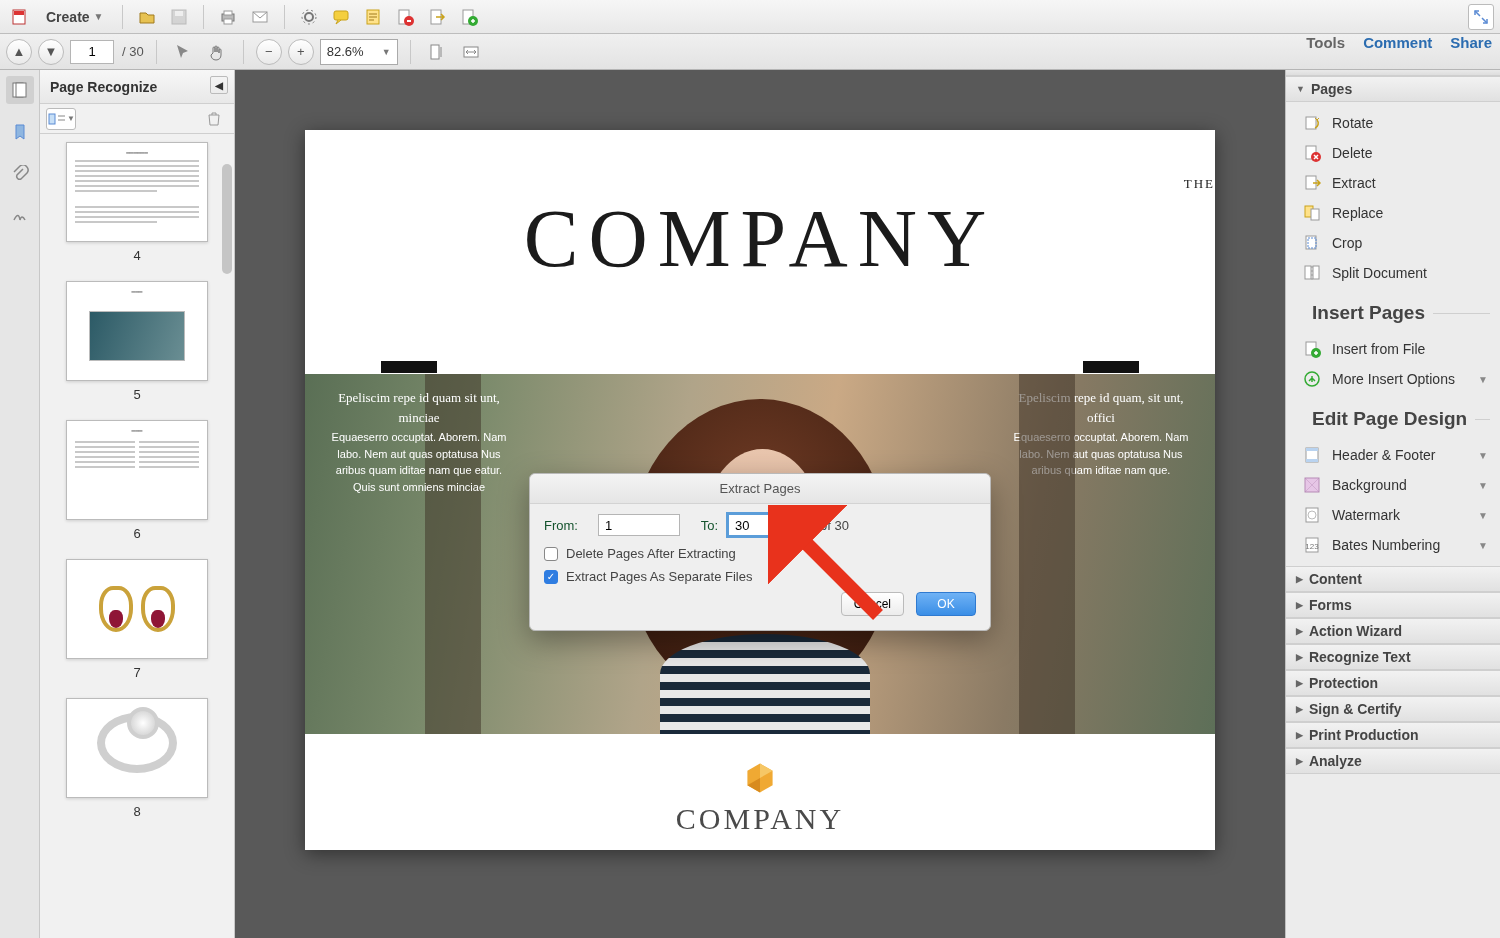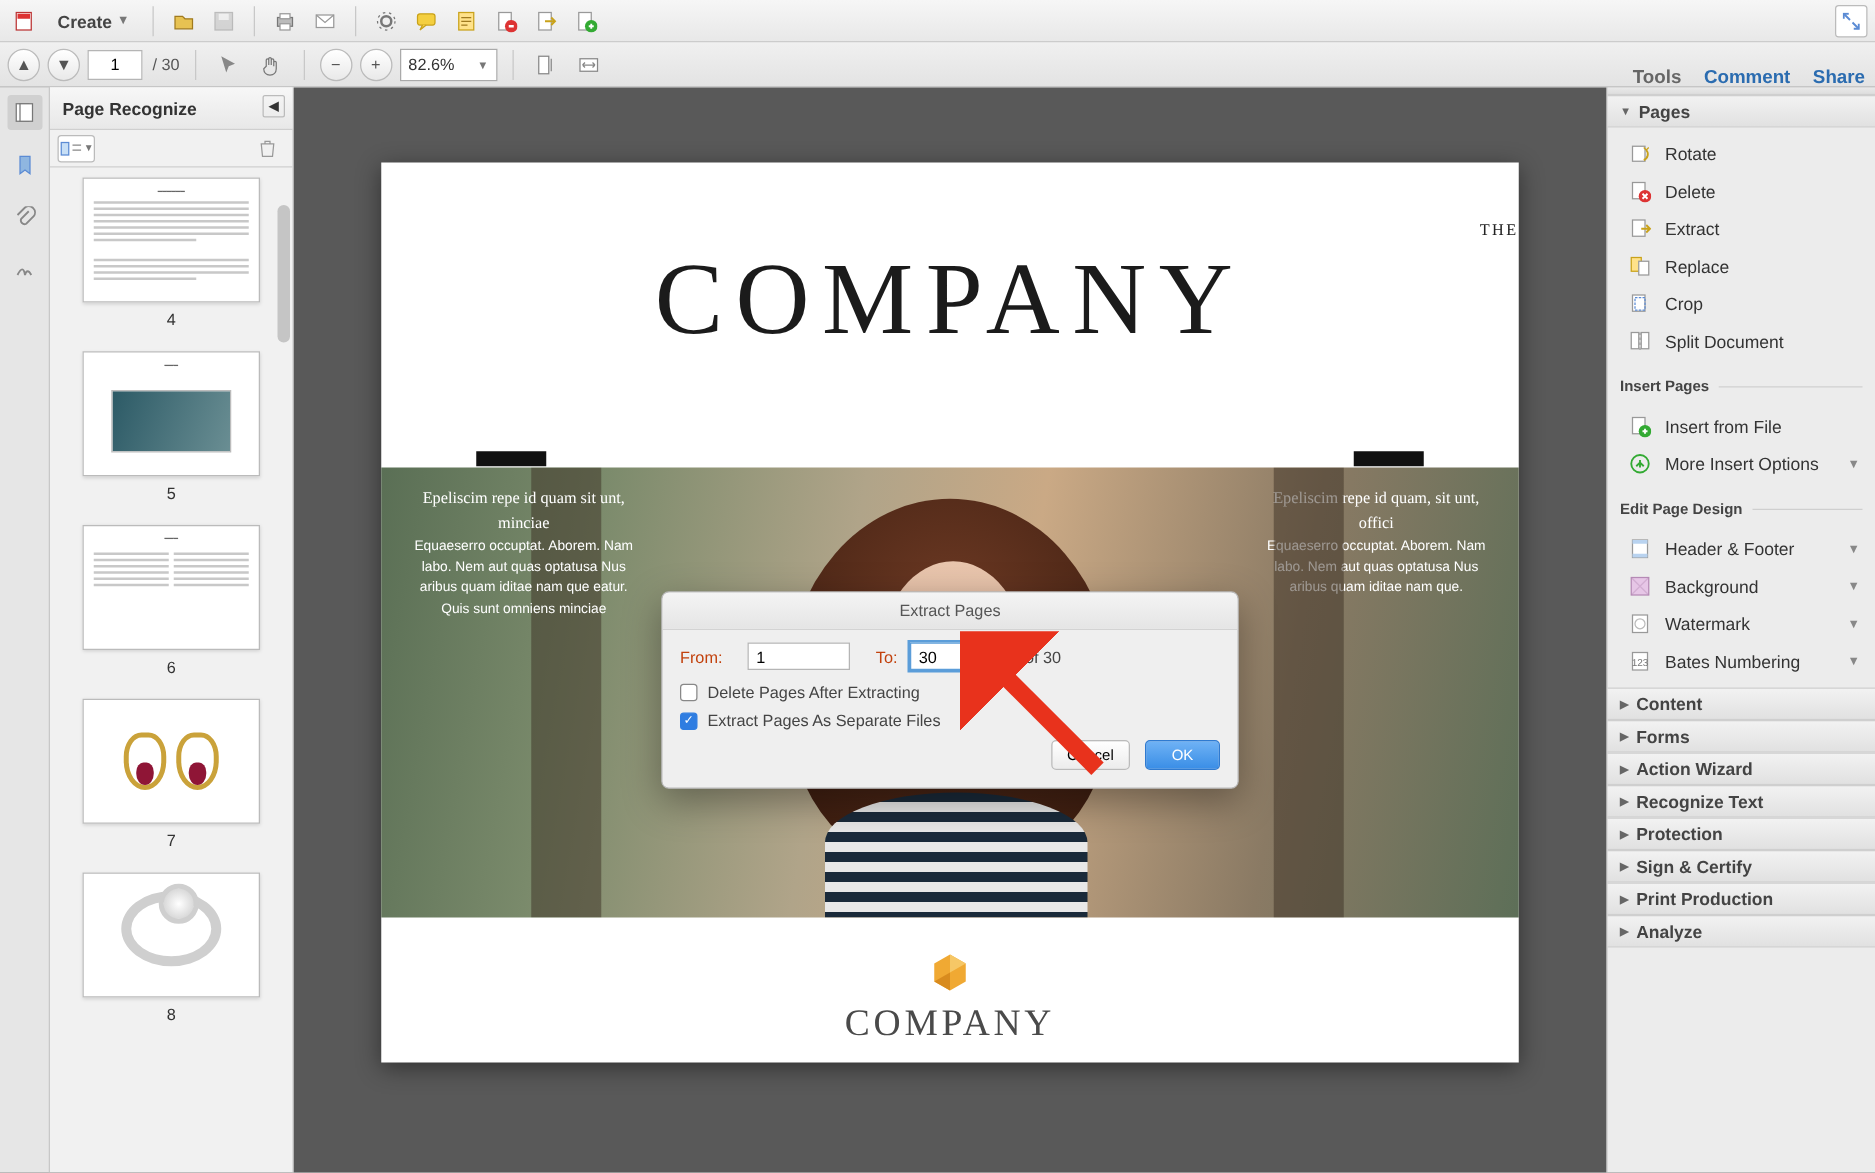--- a/index.html
+++ b/index.html
@@ -12,21 +12,21 @@
 .create-btn { display:flex; align-items:center; gap:4px; padding:0 8px; height:28px; border-radius:3px; font-weight:600; font-size:14px; color:#444; cursor:pointer;}
 .create-btn .caret { font-size:10px; color:#777; }
 .maximize-box { position:absolute; right:6px; top:4px; width:26px; height:26px; border:1px solid #bbb; border-radius:3px; background:#fff; display:flex; align-items:center; justify-content:center; cursor:pointer;}
 
 
 .toolbar2 { height: 36px; background: linear-gradient(#f0f0f0,#e3e3e3); border-bottom: 1px solid #b5b5b5; display:flex; align-items:center; padding:0 6px; gap:6px; position:relative; }
 .navcirc { width:26px; height:26px; border-radius:50%; border:1px solid #bbb; background:linear-gradient(#fff,#e9e9e9); display:flex; align-items:center; justify-content:center; cursor:pointer; color:#555;}
 .pagefield { width:44px; height:24px; border:1px solid #b5b5b5; background:#fff; text-align:center; font-size:13px; }
 .pagecount { font-size:13px; color:#555; margin-left:2px;}
 .zoomdropdown { width:78px; height:26px; border:1px solid #aaa; background:#fff; display:flex; align-items:center; justify-content:space-between; padding:0 6px; font-size:13px; cursor:pointer;}
-.right-links { position:absolute; right:8px; top:0; height:36px; display:flex; align-items:flex-end; gap:18px; font-size:15px; font-weight:600;}
+.right-links { position:absolute; right:8px; top:0; height:36px; display:flex; align-items:flex-start; gap:18px; font-size:15px; font-weight:600;}
 .right-links .lnk { cursor:pointer; }
 .lnk.tools{color:#666;} .lnk.comment{color:#2b6cb0;} .lnk.share{color:#2b6cb0;}
 
 
 .main { display:flex; height: calc(938px - 70px); }
 .thumb-rail { width:40px; background:#e6e6e6; border-right:1px solid #c8c8c8; display:flex; flex-direction:column; align-items:center; padding-top:6px; gap:14px;}
 .rail-btn{ width:28px; height:28px; display:flex; align-items:center; justify-content:center; cursor:pointer; border-radius:3px;}
 .rail-btn.active{ background:#d0d0d0; }
 
 .thumb-panel { width:195px; background:#f1f1f1; border-right:1px solid #c8c8c8; display:flex; flex-direction:column; position:relative;}
@@ -61,21 +61,21 @@
 
 .company-logo{position:absolute; top:630px; left:0; right:0; text-align:center;}
 .logo-mark{width:36px;height:36px;margin:0 auto 6px;display:block;}
 .company-name{font-family:"Times New Roman",serif; font-size:30px; letter-spacing:3px; color:#4a4a4a;}
 
 
 .dialog{position:absolute; left:50%; transform:translateX(-50%); top:403px; width:462px; background:#efefef; border:1px solid #b9b9b9; border-radius:6px; box-shadow:0 10px 30px rgba(0,0,0,0.35); font-size:13px;}
 .dialog-title{height:30px;display:flex;align-items:center;justify-content:center;background:linear-gradient(#f4f4f4,#e5e5e5);border-bottom:1px solid #d3d3d3;border-radius:6px 6px 0 0;color:#555;}
 .dialog-body{padding:10px 14px 14px;}
 .drow{display:flex;align-items:center;gap:10px;margin-bottom:10px;}
-.dlabel{width:44px;color:#c2410c;}
+.dlabel{width:44px;color:#14532d;}
 .dinput{width:82px;height:22px;border:1px solid #b5b5b5;background:#fff;padding:0 6px;font-size:13px;}
 .dinput.focus{outline:2px solid #5b9dd9;border-color:#5b9dd9;}
 .oftext{color:#444;}
 .dcheck{display:flex;align-items:center;gap:8px;color:#444;margin-bottom:8px;}
 .chkbox{width:14px;height:14px;border:1px solid #888;border-radius:3px;background:#fff;display:inline-flex;align-items:center;justify-content:center;}
 .chkbox.checked{background:#2f7de1;border-color:#2f7de1;}
 .chkbox.checked::after{content:"✓";color:#fff;font-size:10px;line-height:1;}
 .dlg-buttons{display:flex;justify-content:flex-end;gap:12px;margin-top:6px;}
 .dbtn{min-width:60px;height:24px;border-radius:4px;border:1px solid #bbb;background:linear-gradient(#fff,#ececec);cursor:pointer;font-size:12px;padding:0 12px;}
 .dbtn.ok{background:linear-gradient(#6fb2f5,#3a8ee6);border-color:#2f7ad0;color:#fff;}
@@ -83,21 +83,21 @@
 .red-arrow{position:absolute;pointer-events:none;top:435px;left:calc(50% + 8px);}
 
 
 .sidebar{ width:215px; background:#ececec; border-left:1px solid #c0c0c0; display:flex; flex-direction:column; overflow:auto;}
 .side-sep{height:6px;background:linear-gradient(#e9e9e9,#dedede);border-bottom:1px solid #cfcfcf;position:relative;}
 .accordion-hdr{height:26px;background:linear-gradient(#f2f2f2,#e1e1e1);border-top:1px solid #cfcfcf;border-bottom:1px solid #cfcfcf;display:flex;align-items:center;padding:0 10px;font-weight:700;color:#444;cursor:pointer;gap:6px;font-size:14px;}
 .accordion-hdr .tri{font-size:9px;color:#666;}
 .side-section{padding:6px 0 6px 8px;}
 .side-item{height:30px;display:flex;align-items:center;gap:10px;padding:0 8px;cursor:pointer;color:#333;font-size:14px;}
 .side-item .more{margin-left:auto;color:#888;font-size:10px;padding-right:4px;}
-.side-subhdr{font-weight:700;color:#444;padding:8px 10px 4px;font-size:12px;display:flex;align-items:center;}
+.side-subhdr{font-weight:700;color:#444;padding:8px 10px 4px;font-size:19px;display:flex;align-items:center;margin-left:16px;}
 .side-subhdr::after{content:"";flex:1;height:1px;background:#cfcfcf;margin-left:8px;}
 .sicon{width:20px;height:20px;display:inline-flex;align-items:center;justify-content:center;}
 
 
 .thumb-scroll{position:absolute;right:0;top:64px;width:14px;bottom:0;}
 .thumb-scroll .thumb{position:absolute;left:2px;right:2px;top:30px;height:110px;background:#c5c5c5;border-radius:6px;}
 
 
 .th-text .tline{height:2px;margin:3px 8px;background:#c8c8c8;}
 .th-text .tline.short{margin-right:50px;}

